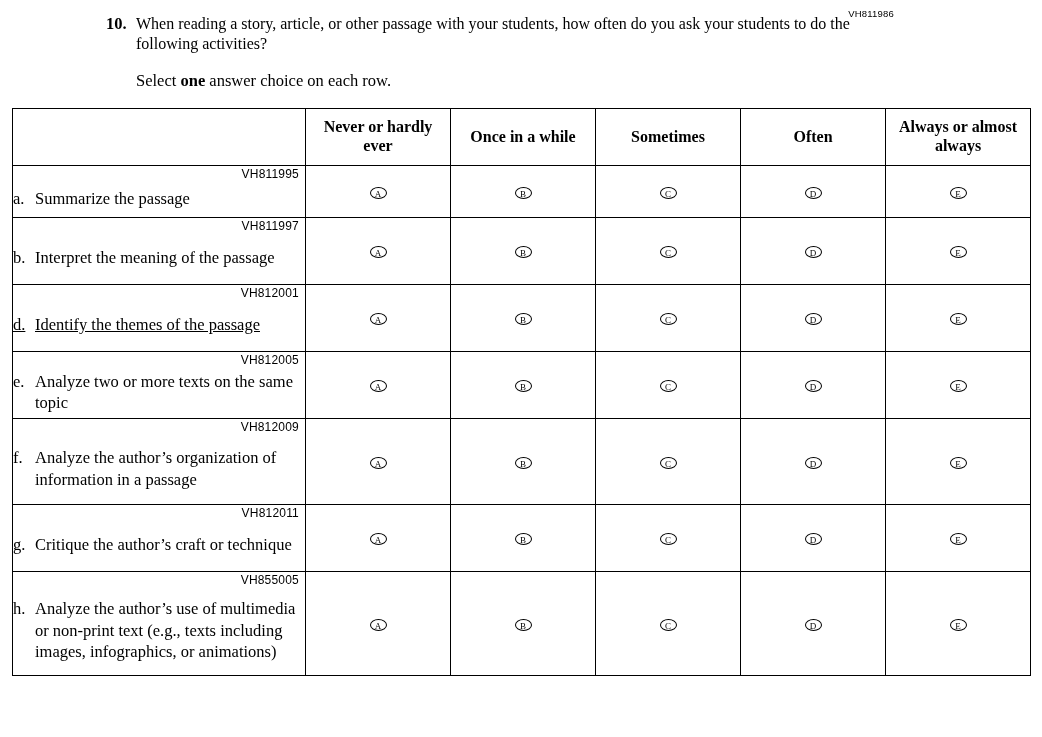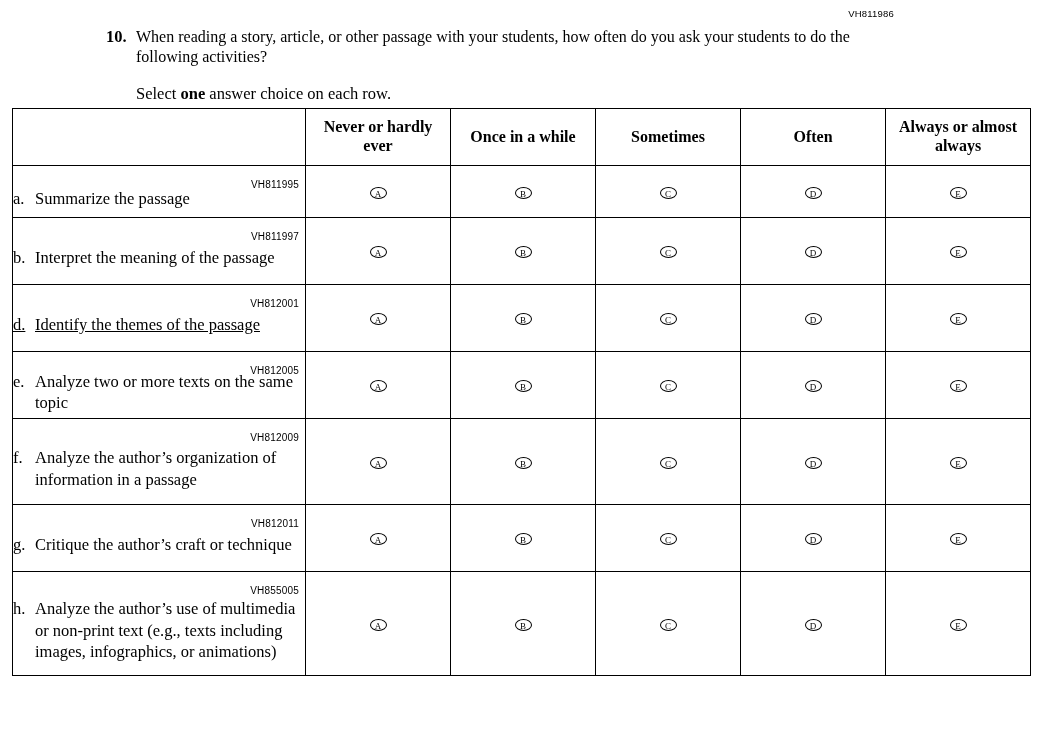--- a/index.html
+++ b/index.html
@@ -21,21 +21,20 @@
     width: 1042px;
     height: 737px;
   }
 
   
   .question-block {
     position: absolute;
     left: 106px;
     top: 14px;
     width: 760px;
-    margin-top: 13px;
   }
   .question-row {
     display: flex;
     align-items: flex-start;
   }
   .q-number {
     font-weight: bold;
     font-size: 16.5px;
     width: 30px;
     flex: 0 0 30px;
@@ -110,23 +109,23 @@
   .stem-letter {
     flex: 0 0 22px;
     width: 22px;
   }
   .stem-text {
     flex: 1 1 auto;
   }
   .item-code {
     position: absolute;
     right: 6px;
-    top: 12px;
+    top: 1px;
     font-family: "Liberation Sans", sans-serif;
-    font-size: 10px;
+    font-size: 12px;
     letter-spacing: 0.2px;
   }
 
   .bubble-cell {
     text-align: center;
   }
   .bubble {
     display: inline-block;
     width: 17px;
     height: 12px;

